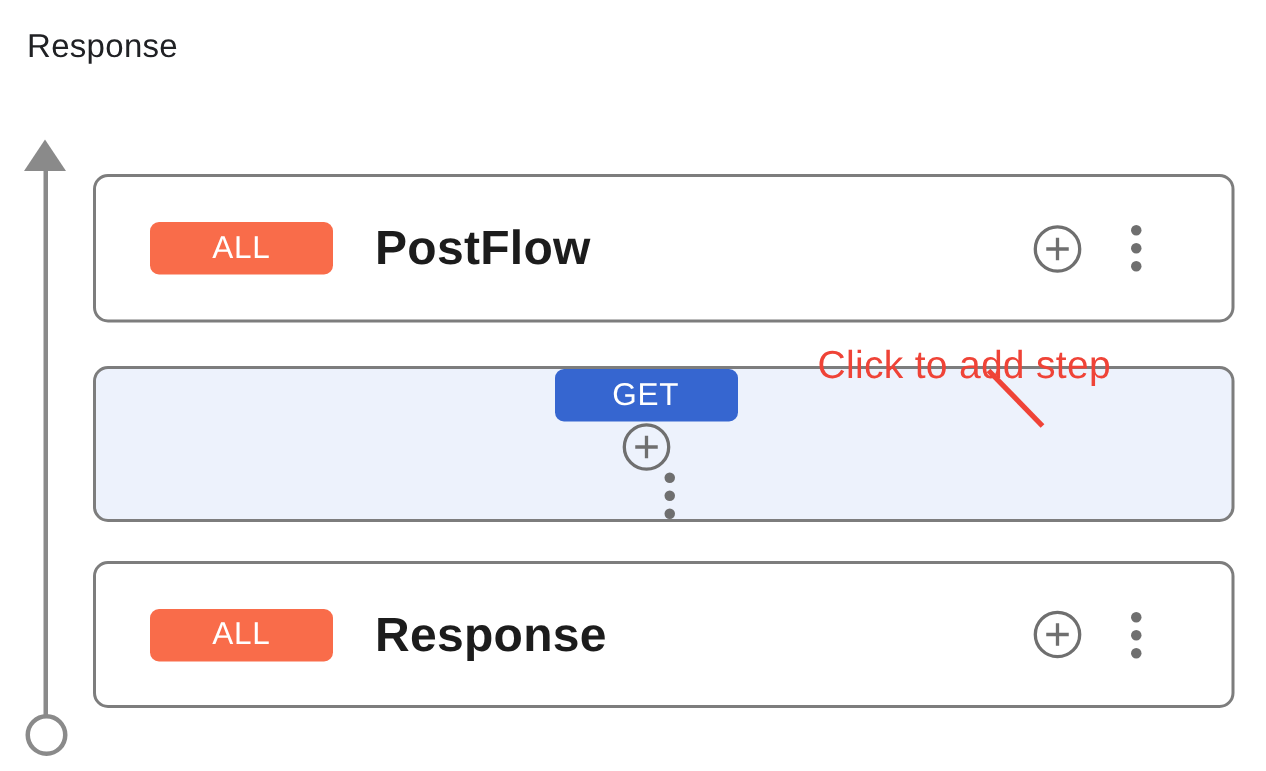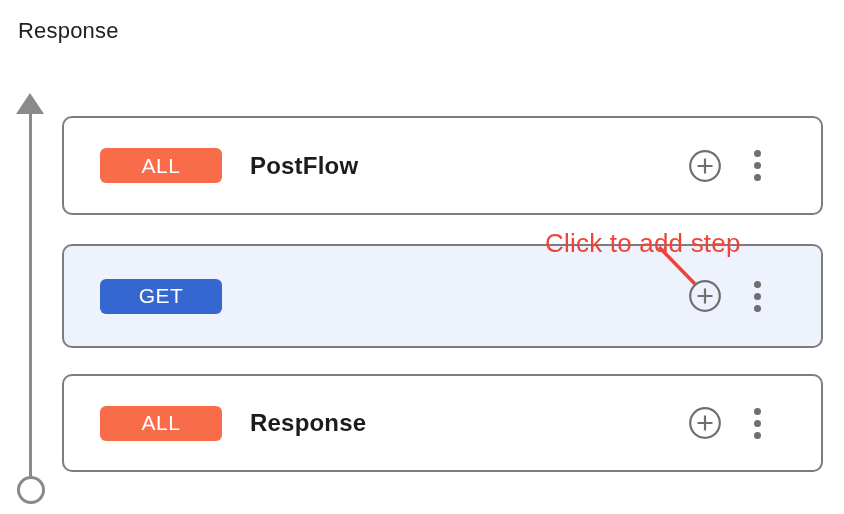--- a/index.html
+++ b/index.html
@@ -25,31 +25,31 @@
     position:absolute;left:17px;top:476px;width:22px;height:22px;
     border:3px solid #8a8a8a;border-radius:50%;background:#ffffff;
   }
   
   .card{
     position:absolute;left:62px;width:761px;box-sizing:border-box;
     border:2px solid #7d7d7d;border-radius:10px;background:#ffffff;
     display:flex;align-items:center;
     padding-left:36px;padding-right:60px;
   }
-  .card.selected{background:#edf2fc;}
+  .card.selected{background:#edf2fc;flex-direction:column;}
   .card-1{top:116px;height:99px;}
   .card-2{top:244px;height:104px;}
   .card-3{top:374px;height:98px;}
   .verb-badge{
     width:122px;height:35px;border-radius:6px;flex:0 0 auto;
     display:flex;align-items:center;justify-content:center;
     color:#ffffff;font-size:21px;font-weight:400;letter-spacing:0.5px;
   }
   .card-title{
-    margin-left:28px;font-size:24px;font-weight:700;color:#1c1c1c;
+    margin-left:28px;font-size:32px;font-weight:700;color:#1c1c1c;
     letter-spacing:0.2px;white-space:nowrap;
   }
   .spacer{flex:1 1 auto;}
   .plus-btn{
     width:34px;height:34px;flex:0 0 auto;color:#6f6f6f;cursor:pointer;
     background:none;border:none;padding:0;display:block;
   }
   .kebab-btn{
     margin-left:32px;width:7px;flex:0 0 auto;cursor:pointer;
     background:none;border:none;padding:0;

